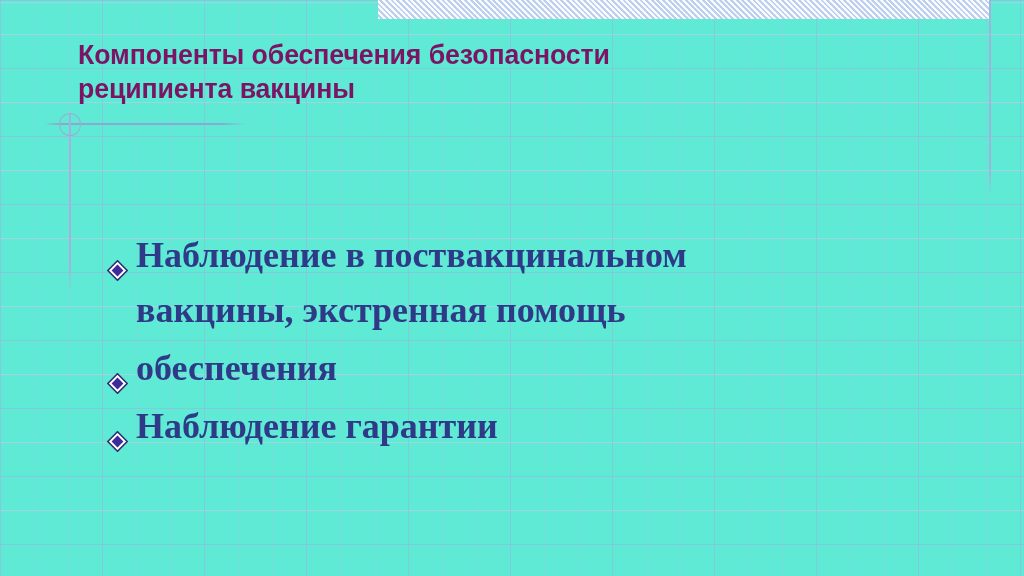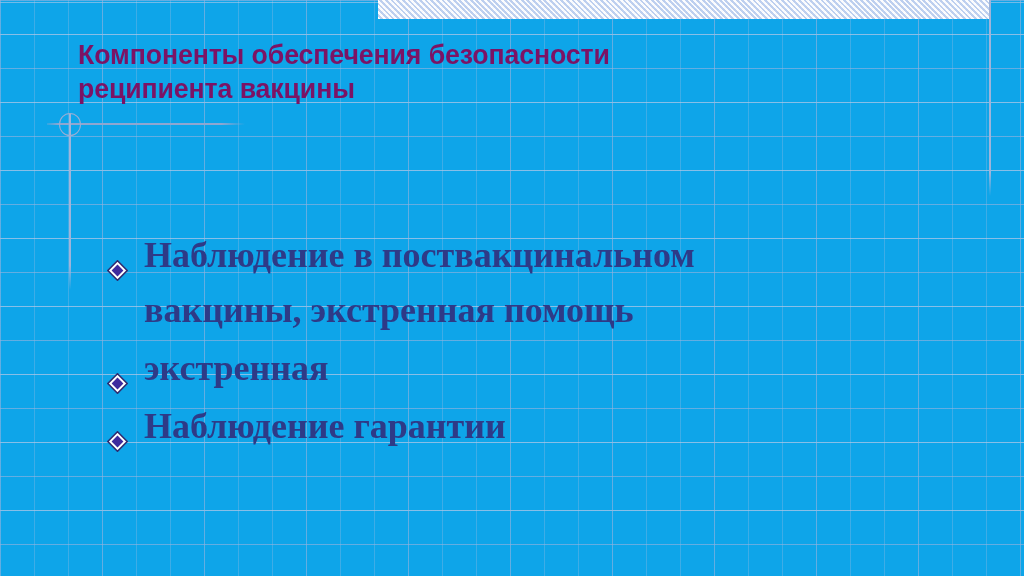--- a/index.html
+++ b/index.html
@@ -11,21 +11,21 @@
     height: 576px;
     overflow: hidden;
     background: #ffffff;
     font-family: "Liberation Sans", sans-serif;
   }
 
   #slide {
     position: relative;
     width: 1024px;
     height: 576px;
-    background-color: #0ea5e9;
+    background-color: #5eead4;
     overflow: hidden;
   }
 
   
   .grid-layer {
     position: absolute;
     left: 0; top: 0;
     width: 1024px;
     height: 576px;
     pointer-events: none;
@@ -134,21 +134,21 @@
   
   .bullets {
     position: absolute;
     left: 104px;
     top: 228px;
     width: 880px;
   }
   .bullet-item {
     display: block;
     position: relative;
-    padding-left: 40px;
+    padding-left: 32px;
     margin-bottom: 3px;
     color: #2e3a87;
     font-family: "Liberation Serif", serif;
     font-weight: bold;
     font-size: 36px;
     line-height: 55px;
   }
   .bullet-marker {
     position: absolute;
     left: 3px;
@@ -197,21 +197,21 @@
     </div>
 
     <div class="bullet-item">
       <span class="bullet-marker">
         <svg width="21" height="21" viewBox="0 0 21 21" xmlns="http://www.w3.org/2000/svg">
           <polygon points="10.5,0.8 20.2,10.5 10.5,20.2 0.8,10.5" fill="#ffffff" stroke="#2e2a6e" stroke-width="1.6"></polygon>
           <polygon points="10.5,4.6 16.4,10.5 10.5,16.4 4.6,10.5" fill="#3d2b9e"></polygon>
         </svg>
       </span>
       <span class="bullet-text">
-        <span class="ln">экстренная</span>
+        <span class="ln">обеспечения</span>
       </span>
     </div>
 
     <div class="bullet-item">
       <span class="bullet-marker">
         <svg width="21" height="21" viewBox="0 0 21 21" xmlns="http://www.w3.org/2000/svg">
           <polygon points="10.5,0.8 20.2,10.5 10.5,20.2 0.8,10.5" fill="#ffffff" stroke="#2e2a6e" stroke-width="1.6"></polygon>
           <polygon points="10.5,4.6 16.4,10.5 10.5,16.4 4.6,10.5" fill="#3d2b9e"></polygon>
         </svg>
       </span>

